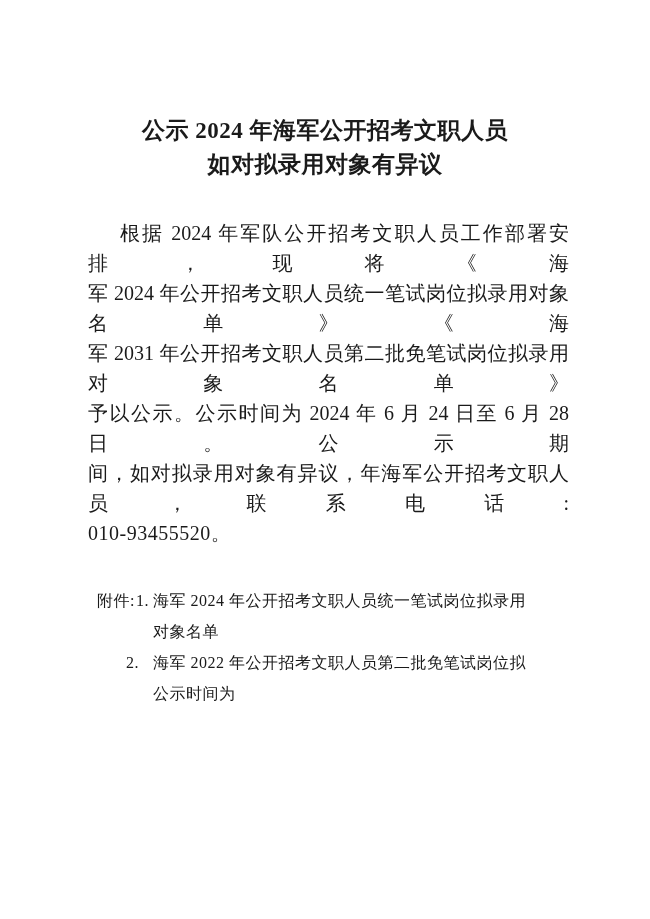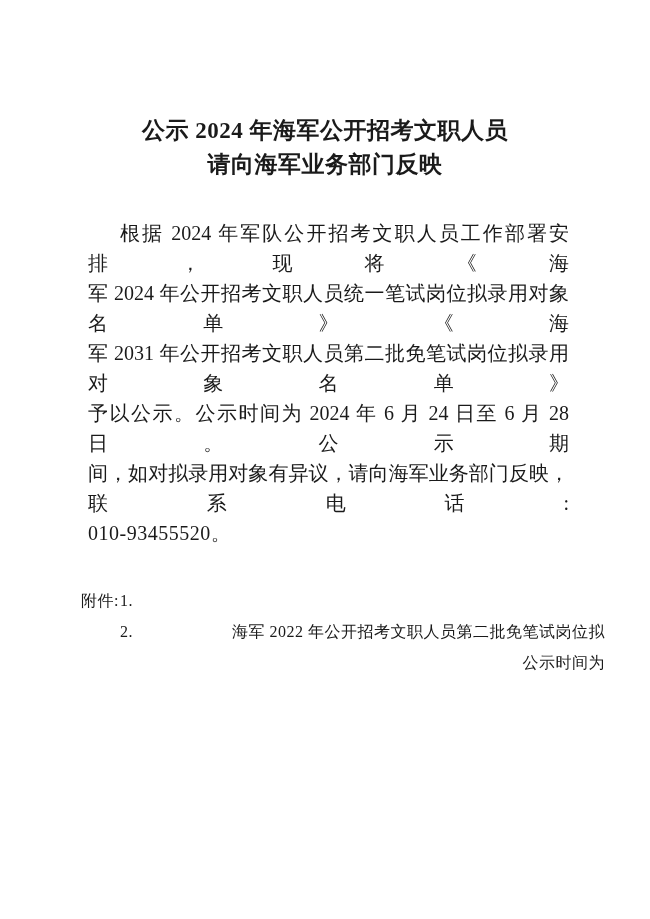--- a/index.html
+++ b/index.html
@@ -44,25 +44,24 @@
   .indent {
     text-indent: 32px;
   }
   .plain-line {
     text-align: left;
     letter-spacing: 0.5px;
   }
 
   
   .attachments {
-    margin: 37px 45px 0 77px;
+    margin: 37px 45px 0 97px;
     font-size: 16px;
     line-height: 31px;
     letter-spacing: 0.5px;
-    text-align: right;
   }
   .att-item {
     display: flex;
     align-items: flex-start;
   }
   .att-prefix {
     flex: none;
     width: 56px;
     box-sizing: border-box;
     white-space: nowrap;
@@ -74,38 +73,42 @@
   .att-text { flex: 1 1 auto; }
   .att-line { min-height: 31px; }
 </style>
 </head>
 <body>
 
 <div class="page">
 
   <h1 class="doc-title">
     <span class="title-line">公示 2024 年海军公开招考文职人员</span>
-    <span class="title-line">请向海军业务部门反映</span>
+    <span class="title-line">如对拟录用对象有异议</span>
   </h1>
 
   <div class="body-paragraph">
     <div class="body-line jline indent">根据 2024 年军队公开招考文职人员工作部署安排，现将《海</div>
     <div class="body-line jline">军 2024 年公开招考文职人员统一笔试岗位拟录用对象名单》《海</div>
     <div class="body-line jline">军 2031 年公开招考文职人员第二批免笔试岗位拟录用对象名单》</div>
     <div class="body-line jline">予以公示。公示时间为 2024 年 6 月 24 日至 6 月 28 日。公示期</div>
-    <div class="body-line jline">间，如对拟录用对象有异议，请向海军业务部门反映，联系电话:</div>
+    <div class="body-line jline">间，如对拟录用对象有异议，年海军公开招考文职人员，联系电话:</div>
     <div class="body-line plain-line">010-93455520。</div>
   </div>
 
   <section class="attachments">
 
     <div class="att-item">
       <span class="att-prefix">
         <span class="att-label">附件:</span><span class="att-num">1.</span>
       </span>
+      <div class="att-text">
+        <div class="att-line">海军 2024 年公开招考文职人员统一笔试岗位拟录用</div>
+        <div class="att-line">对象名单</div>
+      </div>
     </div>
 
     <div class="att-item">
       <span class="att-prefix att-prefix-2">
         <span class="att-num">2.</span>
       </span>
       <div class="att-text">
         <div class="att-line">海军 2022 年公开招考文职人员第二批免笔试岗位拟</div>
         <div class="att-line">公示时间为</div>
       </div>

